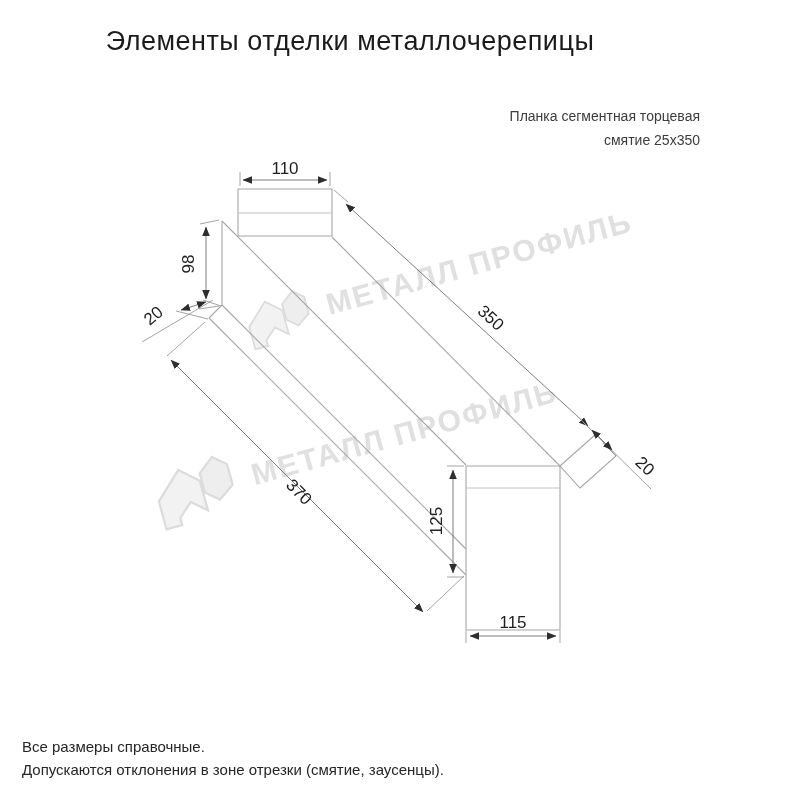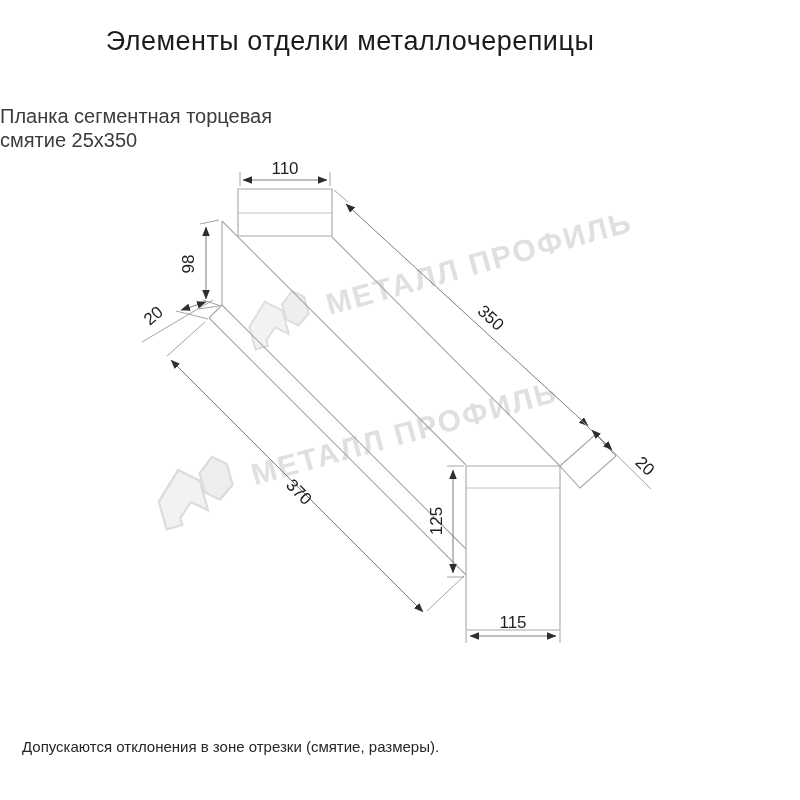--- a/index.html
+++ b/index.html
@@ -5,22 +5,22 @@
   html,body{margin:0;padding:0;background:#ffffff;}
   .page{
     position:relative;width:700px;height:800px;background:#ffffff;overflow:hidden;
     font-family:"Liberation Sans", sans-serif;
   }
   .title{
     position:absolute;left:0;right:0;top:26px;text-align:center;
     font-size:27px;font-weight:400;color:#1b1b1b;letter-spacing:0.5px;
   }
   .subtitle{
-    position:absolute;left:0;right:0;top:104px;text-align:left;
-    font-size:20px;line-height:24px;color:#3c3c3c;
+    position:absolute;left:0;right:0;top:104px;text-align:right;
+    font-size:14px;line-height:24px;color:#3c3c3c;
   }
   .footnotes{
     position:absolute;left:22px;top:736px;
     font-size:15px;line-height:22.5px;color:#262626;
   }
   .watermark{
     position:absolute;display:flex;align-items:center;gap:12px;
     transform:rotate(-15.5deg);transform-origin:0 50%;
     pointer-events:none;
   }
@@ -145,16 +145,17 @@
 
     <g>
       <path class="extline" d="M466,631 V643"></path>
       <path class="extline" d="M560,631 V643"></path>
       <path class="dimline" d="M470,636 H556" marker-start="url(#arw)" marker-end="url(#arw)"></path>
       <text class="dimtext" x="513" y="628" text-anchor="middle">115</text>
     </g>
   </svg>
 
   <div class="footnotes">
-    <div>Допускаются отклонения в зоне отрезки (смятие, размеры).</div>
+    <div>Все размеры справочные.</div>
+    <div>Допускаются отклонения в зоне отрезки (смятие, заусенцы).</div>
   </div>
 
 </div>
 
 </body></html>

